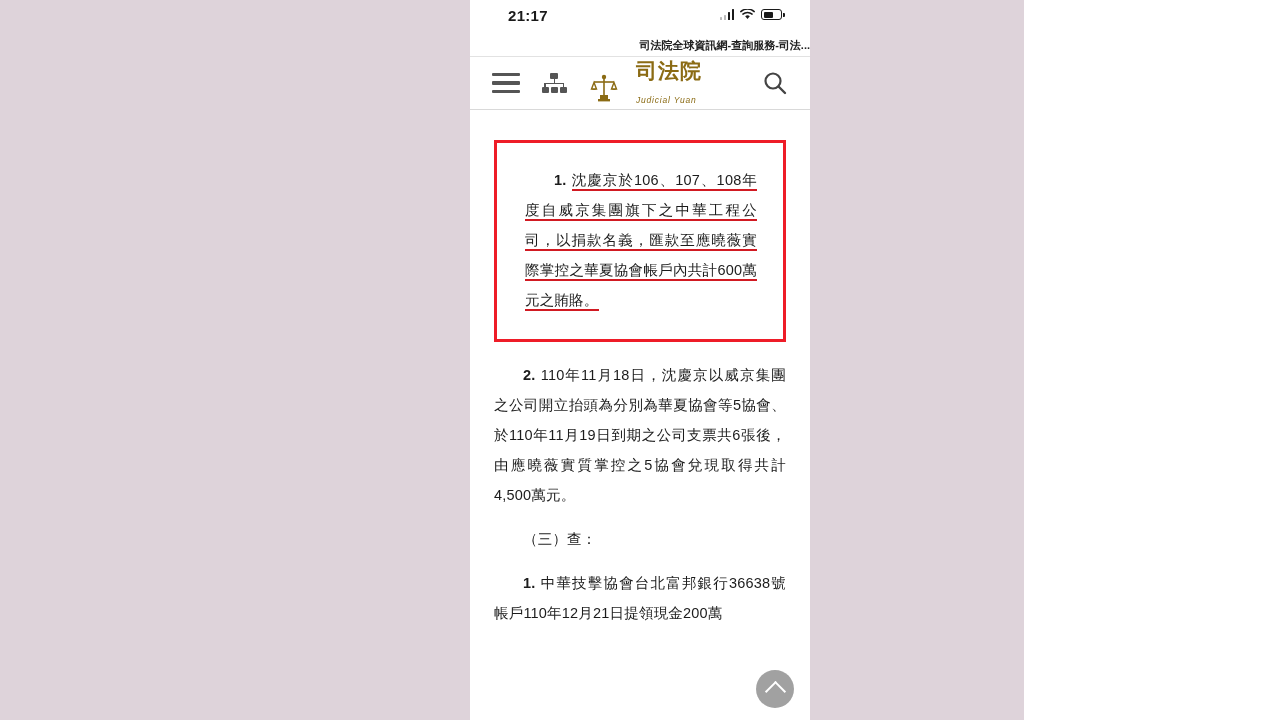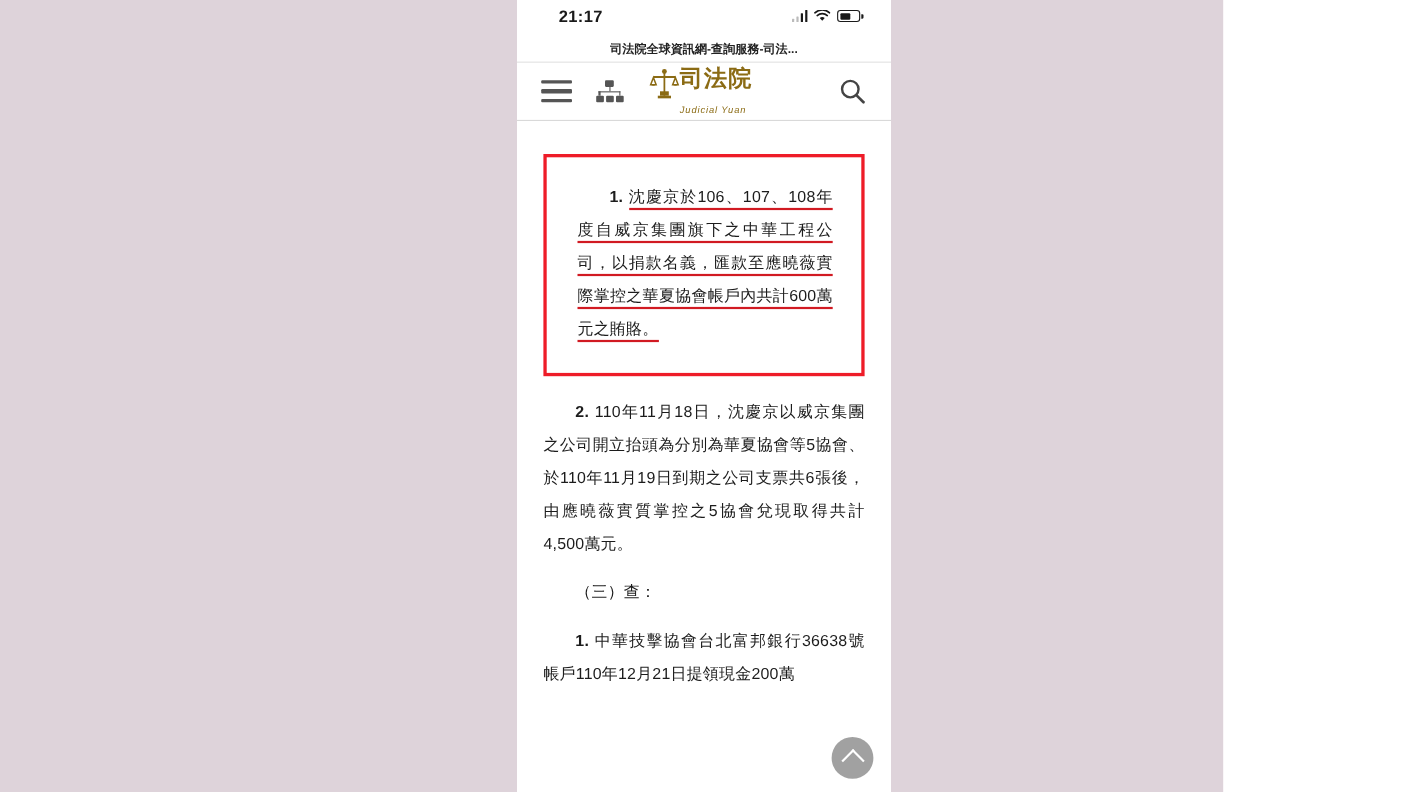--- a/index.html
+++ b/index.html
@@ -5,21 +5,21 @@
   html, body {
     margin: 0;
     padding: 0;
     width: 1280px;
     height: 720px;
     overflow: hidden;
     font-family: "Liberation Sans", sans-serif;
   }
   #page {
     position: relative;
-    width: 1112px;
+    width: 1024px;
     height: 720px;
     background: #ded3da;
   }
   
   #phone {
     position: absolute;
     left: 470px;
     top: 0;
     width: 340px;
     height: 720px;
@@ -93,21 +93,21 @@
     position: absolute;
     left: 1.5px; top: 1.5px; bottom: 1.5px;
     width: 9px;
     background: #1a1a1a;
     border-radius: 1px;
     display: block;
   }
   
   .browser-title {
     height: 22px;
-    text-align: center;
+    text-align: right;
     font-size: 11px;
     font-weight: bold;
     color: #222;
     line-height: 22px;
     overflow: hidden;
     white-space: nowrap;
   }
   
   .site-header {
     height: 54px;
@@ -171,22 +171,22 @@
     width: 7px; height: 6px;
     background: #555;
     border-radius: 1px;
   }
   .sitemap-icon .box.l { left: -0.5px; }
   .sitemap-icon .box.c { left: 8.5px; }
   .sitemap-icon .box.r { left: 17.5px; }
   .logo-wrap {
     margin-left: 24px;
     display: flex;
-    align-items: flex-start;
-    gap: 0;
+    align-items: flex-end;
+    gap: 18px;
   }
   .scale-icon { width: 28px; height: 32px; position: relative; }
   .logo-text { line-height: 1; }
   .logo-cn {
     font-size: 21px;
     color: #8b6b14;
     font-weight: bold;
     letter-spacing: 1px;
     font-family: "Liberation Serif", serif;
   }

